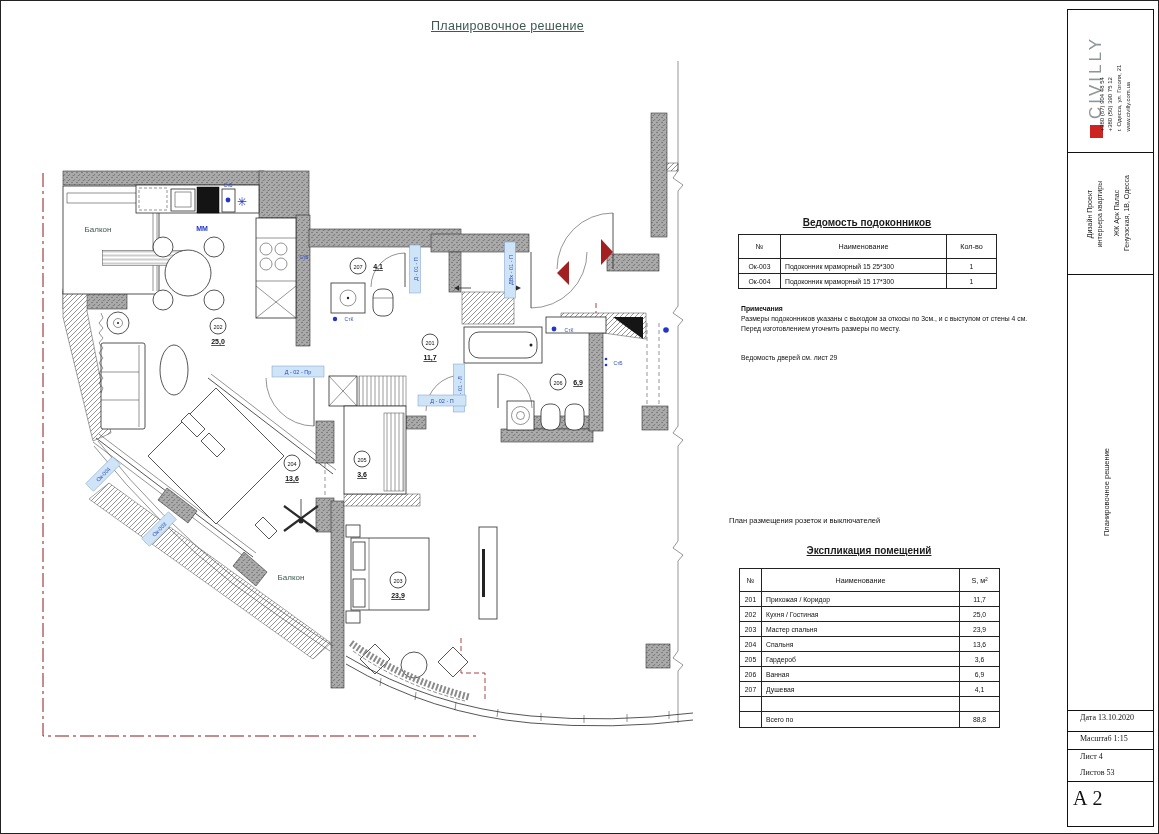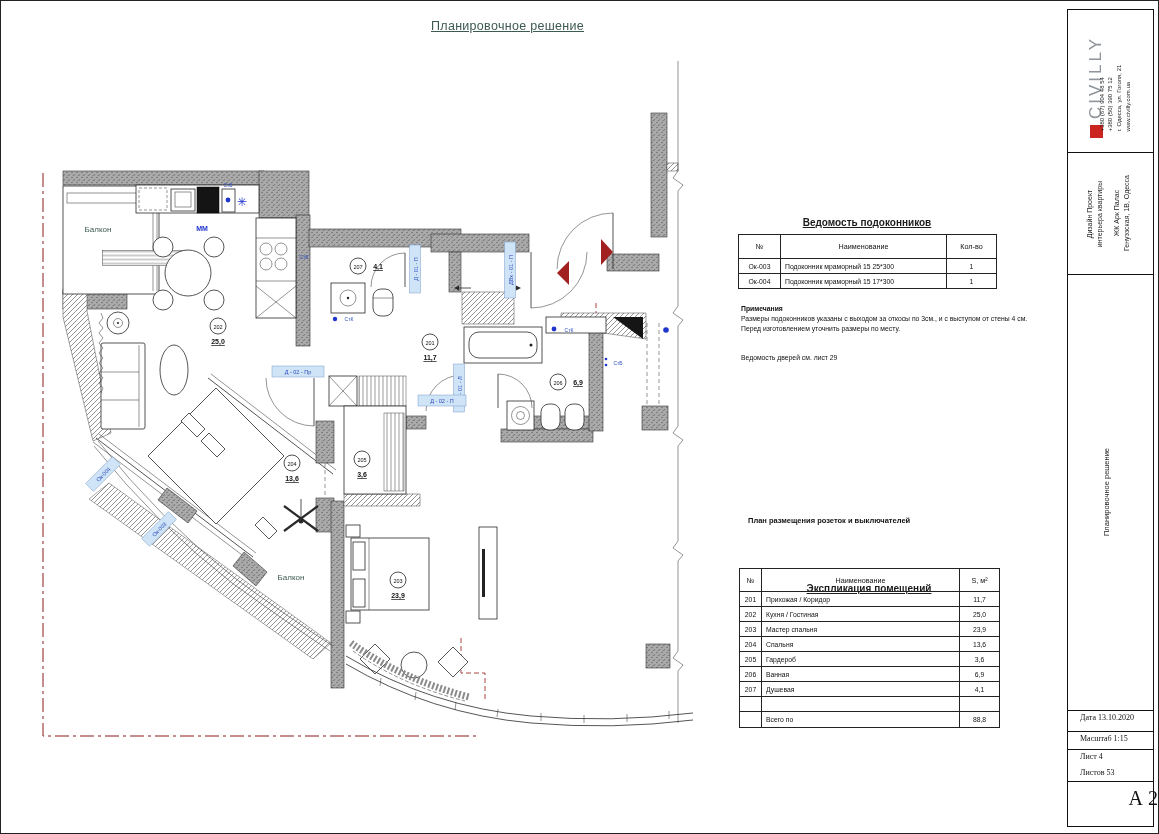--- a/index.html
+++ b/index.html
@@ -16,21 +16,21 @@
   .socket-note{font-size:7.5px;color:#111;}
   
   #tblock{position:absolute;border:1.4px solid #111;background:#fff;box-sizing:border-box;}
   .rot{transform:rotate(-90deg);transform-origin:center center;display:flex;align-items:center;justify-content:center;text-align:center;}
   .brand{font-size:17px;letter-spacing:3px;color:#8f959b;font-weight:500;display:flex;align-items:center;gap:6px;}
   .brand .sq{width:13px;height:13px;background:#cc2420;display:inline-block;}
   .contacts{font-size:6px;color:#222;line-height:1.45;text-align:left;}
   .pline{font-size:7px;color:#222;line-height:1.4;}
   .sep{position:absolute;left:0;width:100%;border-top:1px solid #111;}
   .brow{position:absolute;left:5px;width:100%;font-size:8px;color:#111;padding:3px 0 0 7px;box-sizing:border-box;font-family:Liberation Serif, serif;}
-  .fmt{font-size:20px;text-align:right;padding:6px 0 0 0;}
+  .fmt{font-size:20px;text-align:left;padding:6px 0 0 0;}
 </style>
 </head>
 <body>
 
 <div id="sheet">
 
   <div class="abs title" style="left:430px;top:18px;">Планировочное решение</div>
 
   <svg class="abs" style="left:0;top:0;" width="720" height="800" viewBox="0 0 720 800">
     <defs>
@@ -342,23 +342,23 @@
   </tbody>
     </table>
 
   <div class="abs notes" style="left:740px;top:303px;width:300px;">
     <b>Примечания</b><br>
     <span>Размеры подоконников указаны с выходом за откосы по 3см., и с выступом от стены 4 см.</span><br>
     <span>Перед изготовлением уточнить размеры по месту.</span>
   </div>
   <div class="abs notes" style="left:740px;top:352px;">Ведомость дверей см. лист 29</div>
 
-  <div class="abs socket-note" style="left:747px;top:515px;font-weight:bold;">План размещения розеток и выключателей</div>
-
-  <div class="abs tbl-title" style="left:738px;top:582px;width:260px;">Экспликация помещений</div>
+  <div class="abs socket-note" style="left:728px;top:515px;">План размещения розеток и выключателей</div>
+
+  <div class="abs tbl-title" style="left:738px;top:544px;width:260px;">Экспликация помещений</div>
   <table class="dt abs" style="left:738px;top:567px;width:260px;">
     <colgroup>
         <col style="width:22px">
         <col style="width:198px">
         <col style="width:40px">
       </colgroup>
     <tbody>
         <tr style="height:23px">
       <th>№</th>
       <th>Наименование</th>

